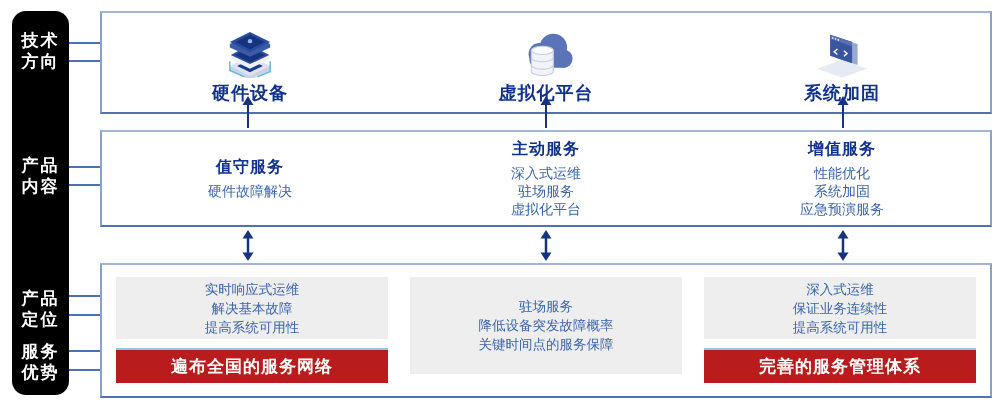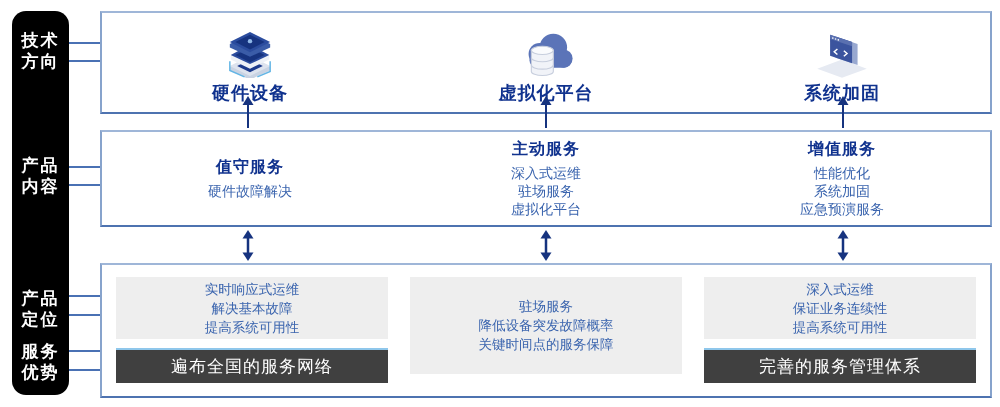--- a/index.html
+++ b/index.html
@@ -39,23 +39,23 @@
   .svc-title{font-size:16px;font-weight:bold;color:#10328E;letter-spacing:1px;margin-bottom:4px;}
   .svc-item{font-size:14px;color:#3A64AE;line-height:18px;}
   
   .pos-col{flex:1;display:flex;flex-direction:column;}
   .pos-note{
     flex:1;background:#EEEEEE;display:flex;flex-direction:column;
     align-items:center;justify-content:center;margin-bottom:9px;
   }
   .pos-line{font-size:13.5px;color:#3A64AE;line-height:19px;}
   .pos-banner{
-    height:33px;background:#404040;border-top:2px solid #8FC7EB;box-sizing:content-box;
+    height:33px;background:#b91c1c;border-top:2px solid #8FC7EB;box-sizing:content-box;
     display:flex;align-items:center;justify-content:center;
-    color:#fff;font-weight:normal;font-size:17px;letter-spacing:1px;
+    color:#fff;font-weight:bold;font-size:17px;letter-spacing:1px;
   }
   
   .arrow{position:absolute;width:14px;}
   .arrow-up{top:96px;height:32px;}
   .arrow-dbl{top:230px;height:31px;}
   .ax1{left:241px}.ax2{left:539px}.ax3{left:836px}
 </style>
 </head>
 <body>
 

